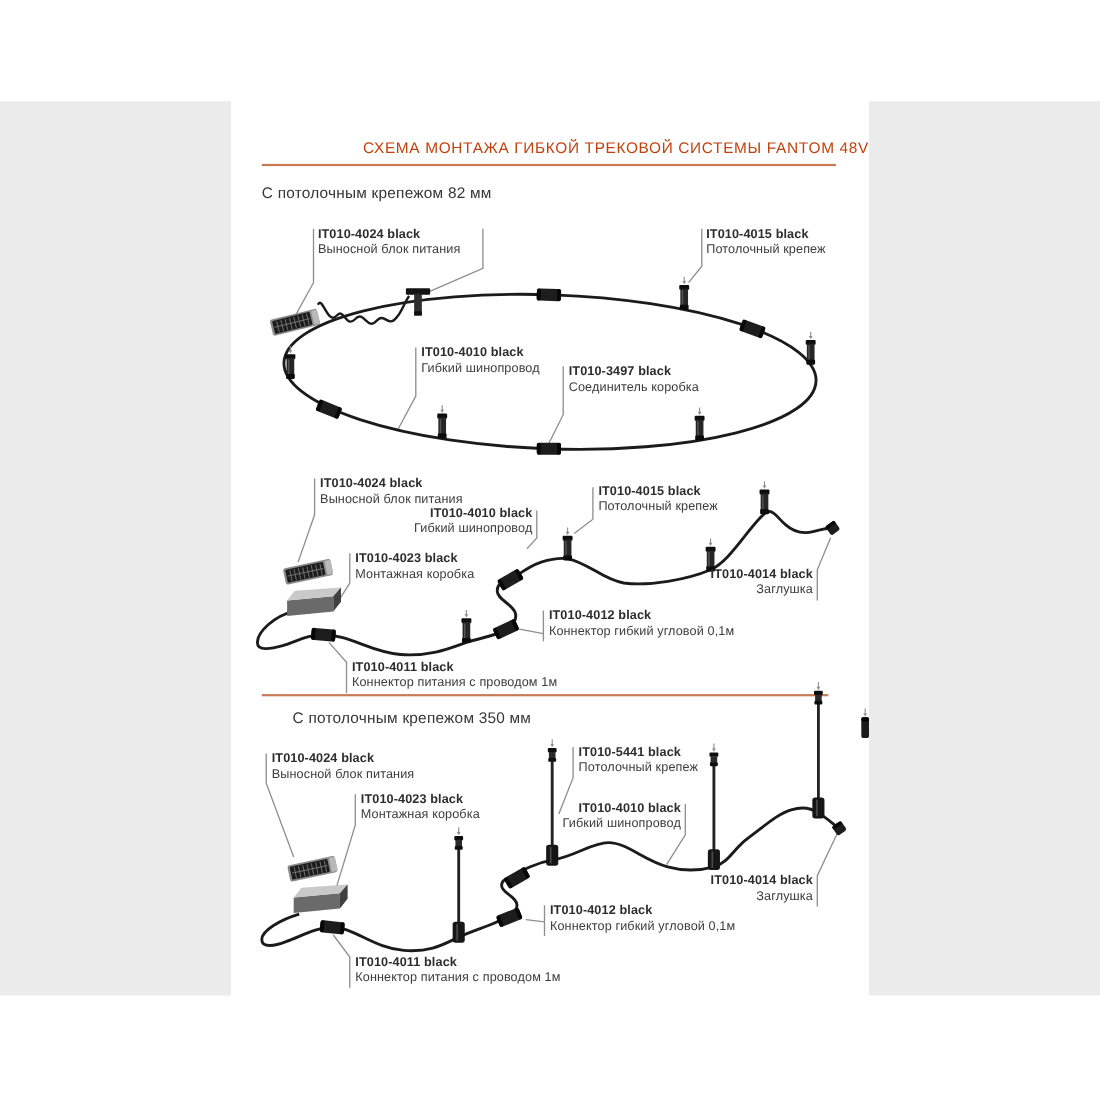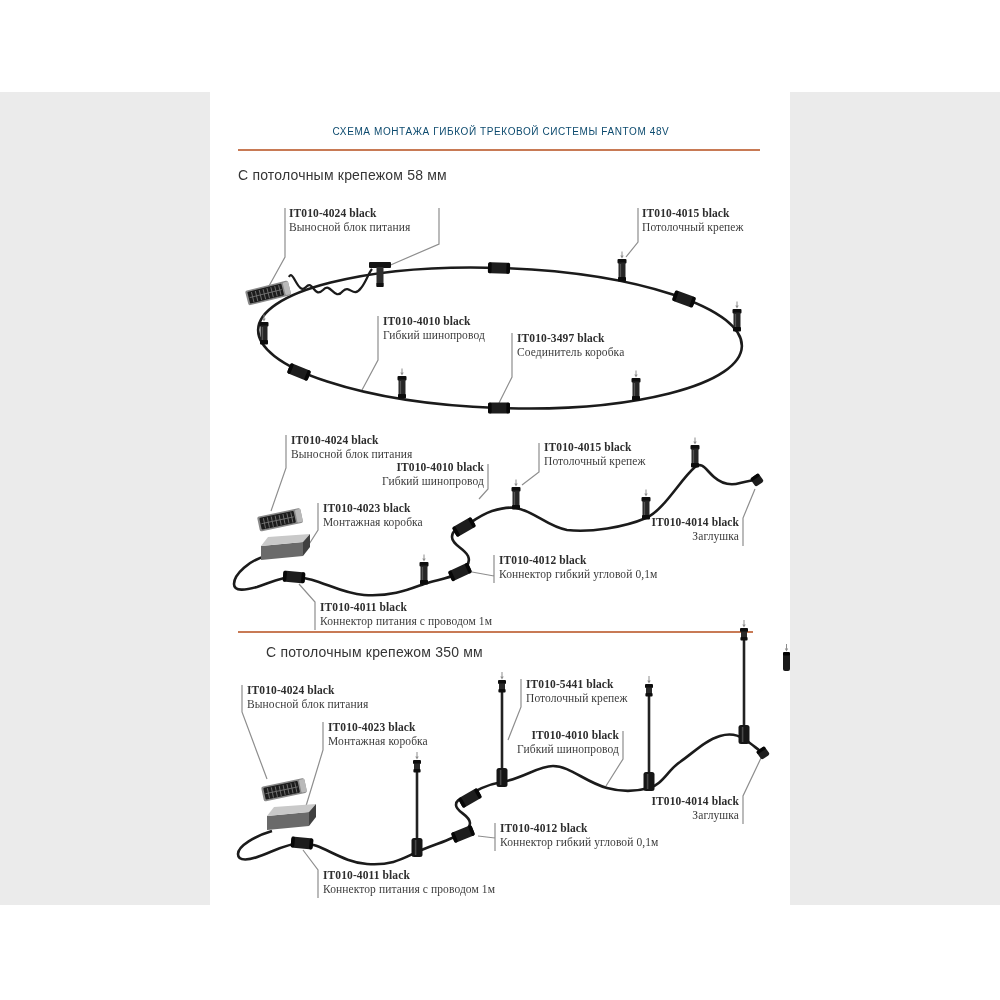--- a/index.html
+++ b/index.html
@@ -1,41 +1,41 @@
 <!DOCTYPE html>
 <html><head>
 <meta charset="utf-8">
 <style>
   html,body{margin:0;padding:0;background:#fff;}
   .canvas{position:relative;width:1000px;height:1000px;background:#ffffff;overflow:hidden;
           font-family:"Liberation Sans", sans-serif;}
   .side-panel{position:absolute;top:92px;height:813px;background:#ebebeb;}
   .side-panel.left{left:0;width:210px;}
   .side-panel.right{left:790px;width:210px;}
-  .doc-title{position:absolute;left:212px;width:578px;top:126px;text-align:center;
-             font-size:10px;letter-spacing:.6px;color:#0c4a6e;}
+  .doc-title{position:absolute;left:212px;width:578px;top:126px;text-align:right;
+             font-size:14px;letter-spacing:.6px;color:#c2410c;}
   .section-heading{position:absolute;font-size:14px;color:#353535;letter-spacing:.2px;}
   .accent-line{position:absolute;height:2px;background:#c87a55;}
   .diagram-svg{position:absolute;left:0;top:0;width:1000px;height:1000px;}
   .lbl{position:absolute;font-size:11.5px;line-height:13.5px;letter-spacing:.1px;
-       color:#3c3c3c;white-space:nowrap;font-family:Liberation Serif, serif;}
+       color:#3c3c3c;white-space:nowrap;}
   .lbl .code{font-weight:bold;color:#2d2d2d;}
   .lbl.r{text-align:right;}
 </style>
 </head>
 <body>
 
 <div class="canvas">
 
   <div class="side-panel left"></div>
   <div class="side-panel right"></div>
 
   <div class="doc-title">СХЕМА МОНТАЖА ГИБКОЙ ТРЕКОВОЙ СИСТЕМЫ FANTOM 48V</div>
   <div class="accent-line" style="left:238px;top:149px;width:522px;"></div>
-  <div class="section-heading" style="left:238px;top:167px;">С потолочным крепежом 58 мм</div>
+  <div class="section-heading" style="left:238px;top:167px;">С потолочным крепежом 82 мм</div>
   <div class="accent-line" style="left:238px;top:631px;width:515px;"></div>
   <div class="section-heading" style="left:238px;top:644px;margin-left:28px;">С потолочным крепежом 350 мм</div>
 
   <svg class="diagram-svg" viewBox="0 0 1000 1000">
     <defs>
       <g id="pin65">
         <line x1="0" y1="-7.5" x2="0" y2="-3.2" stroke="#8d8d8d" stroke-width="1"></line>
         <polygon points="-1.7,-3.6 1.7,-3.6 0,-0.6" fill="#8d8d8d"></polygon>
         <rect x="-4.5" y="0" width="9" height="4.5" rx="1" fill="#0e0e0e"></rect>
         <rect x="-3.5" y="3.5" width="7" height="16" fill="#262626"></rect>

